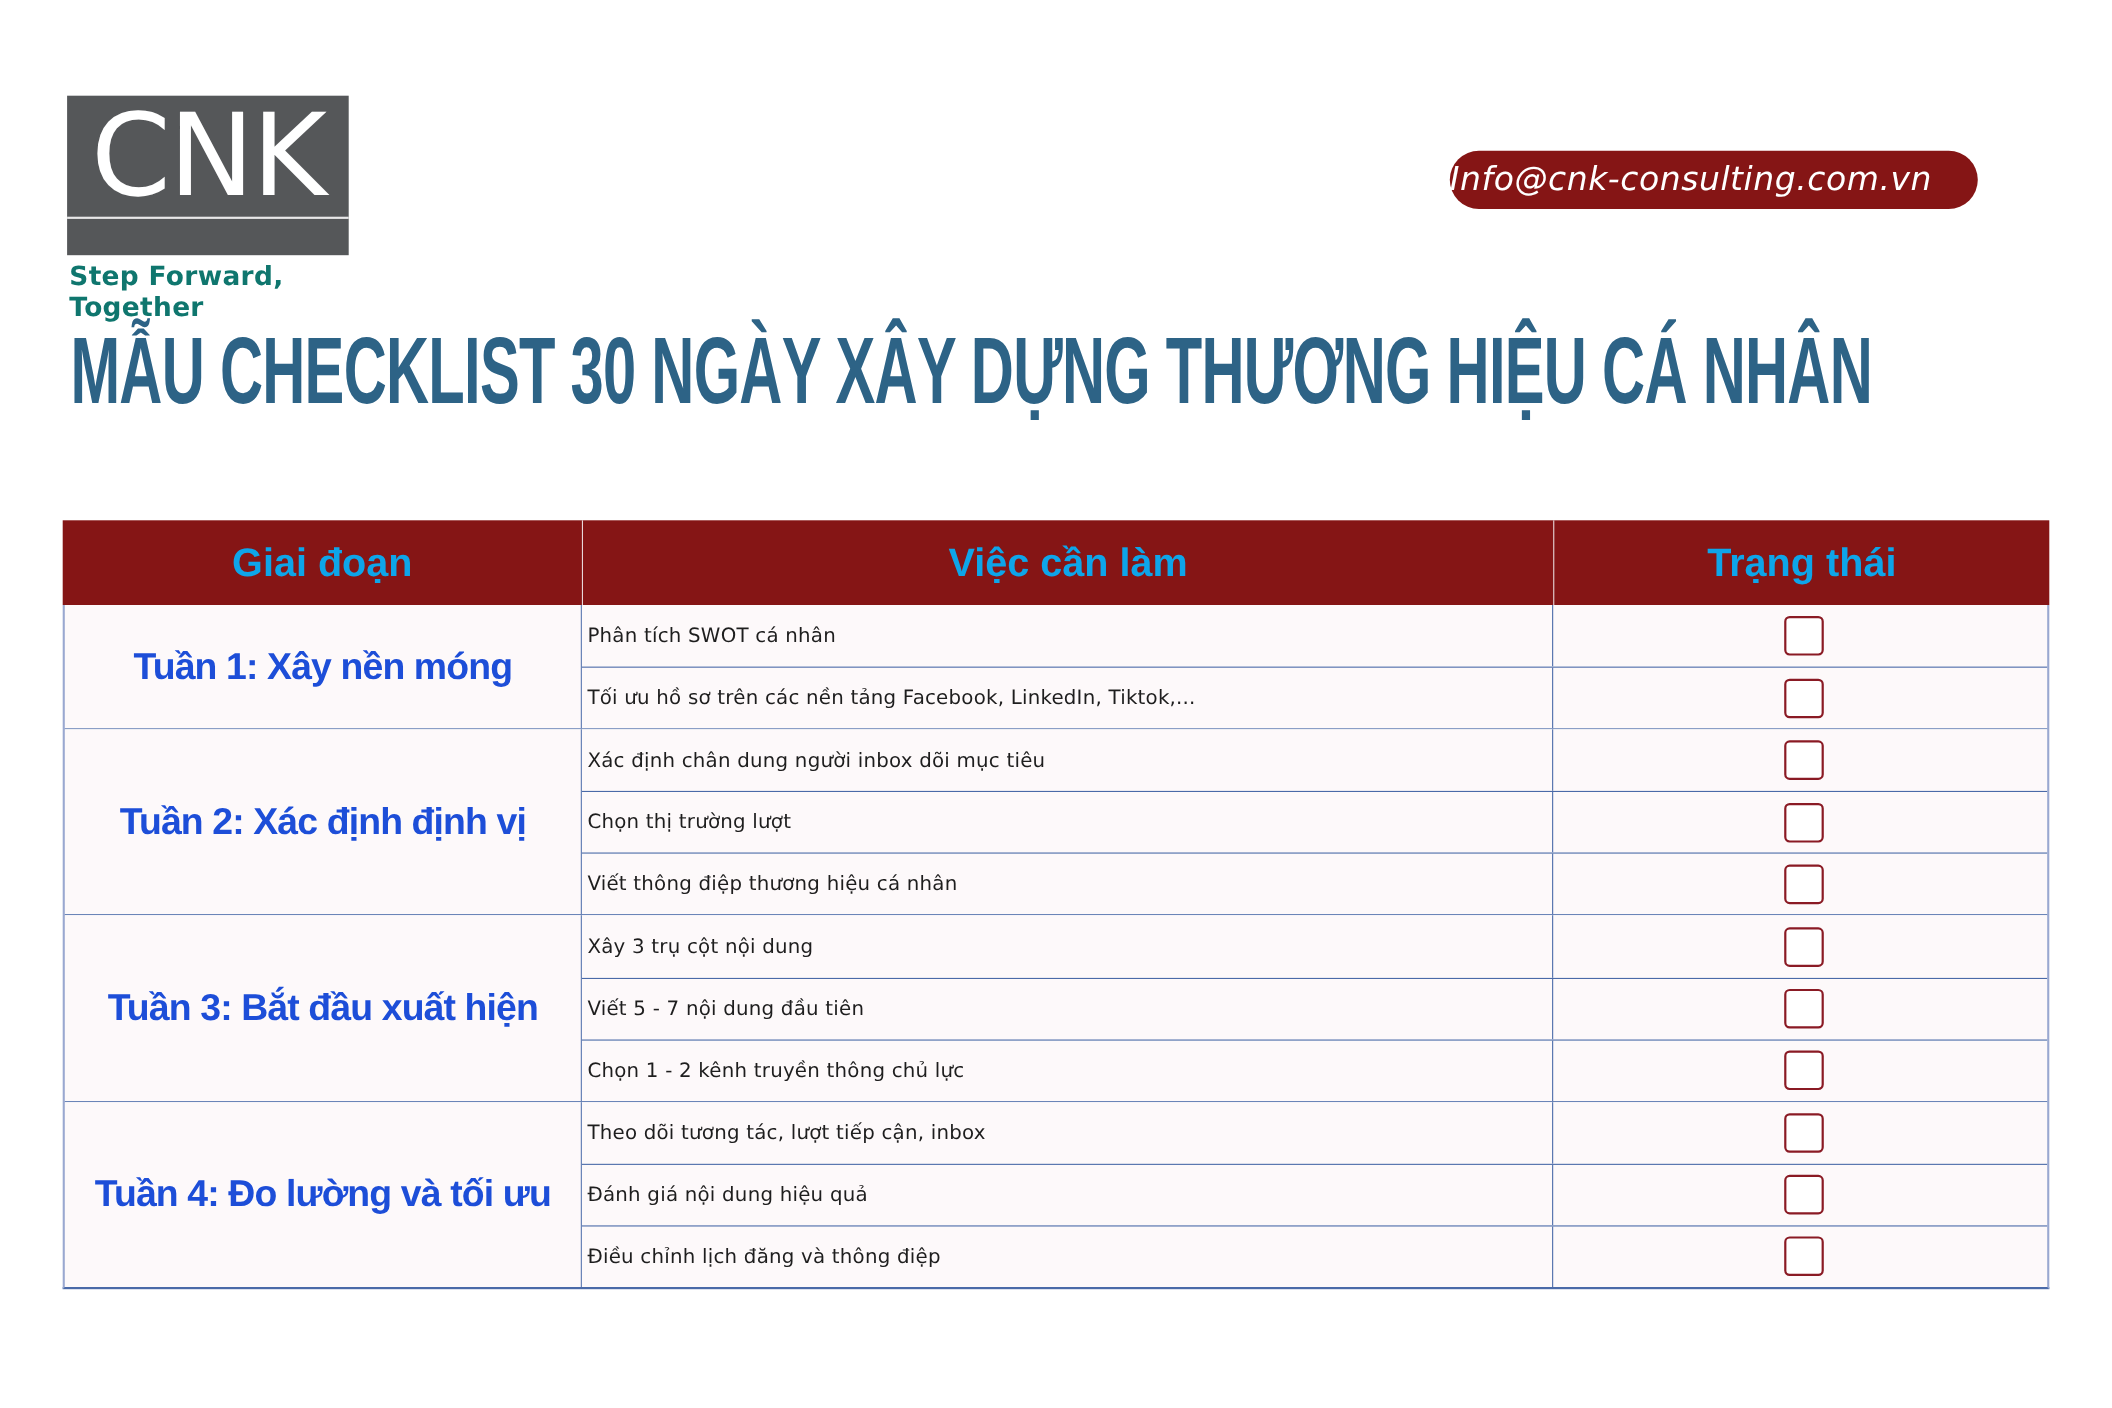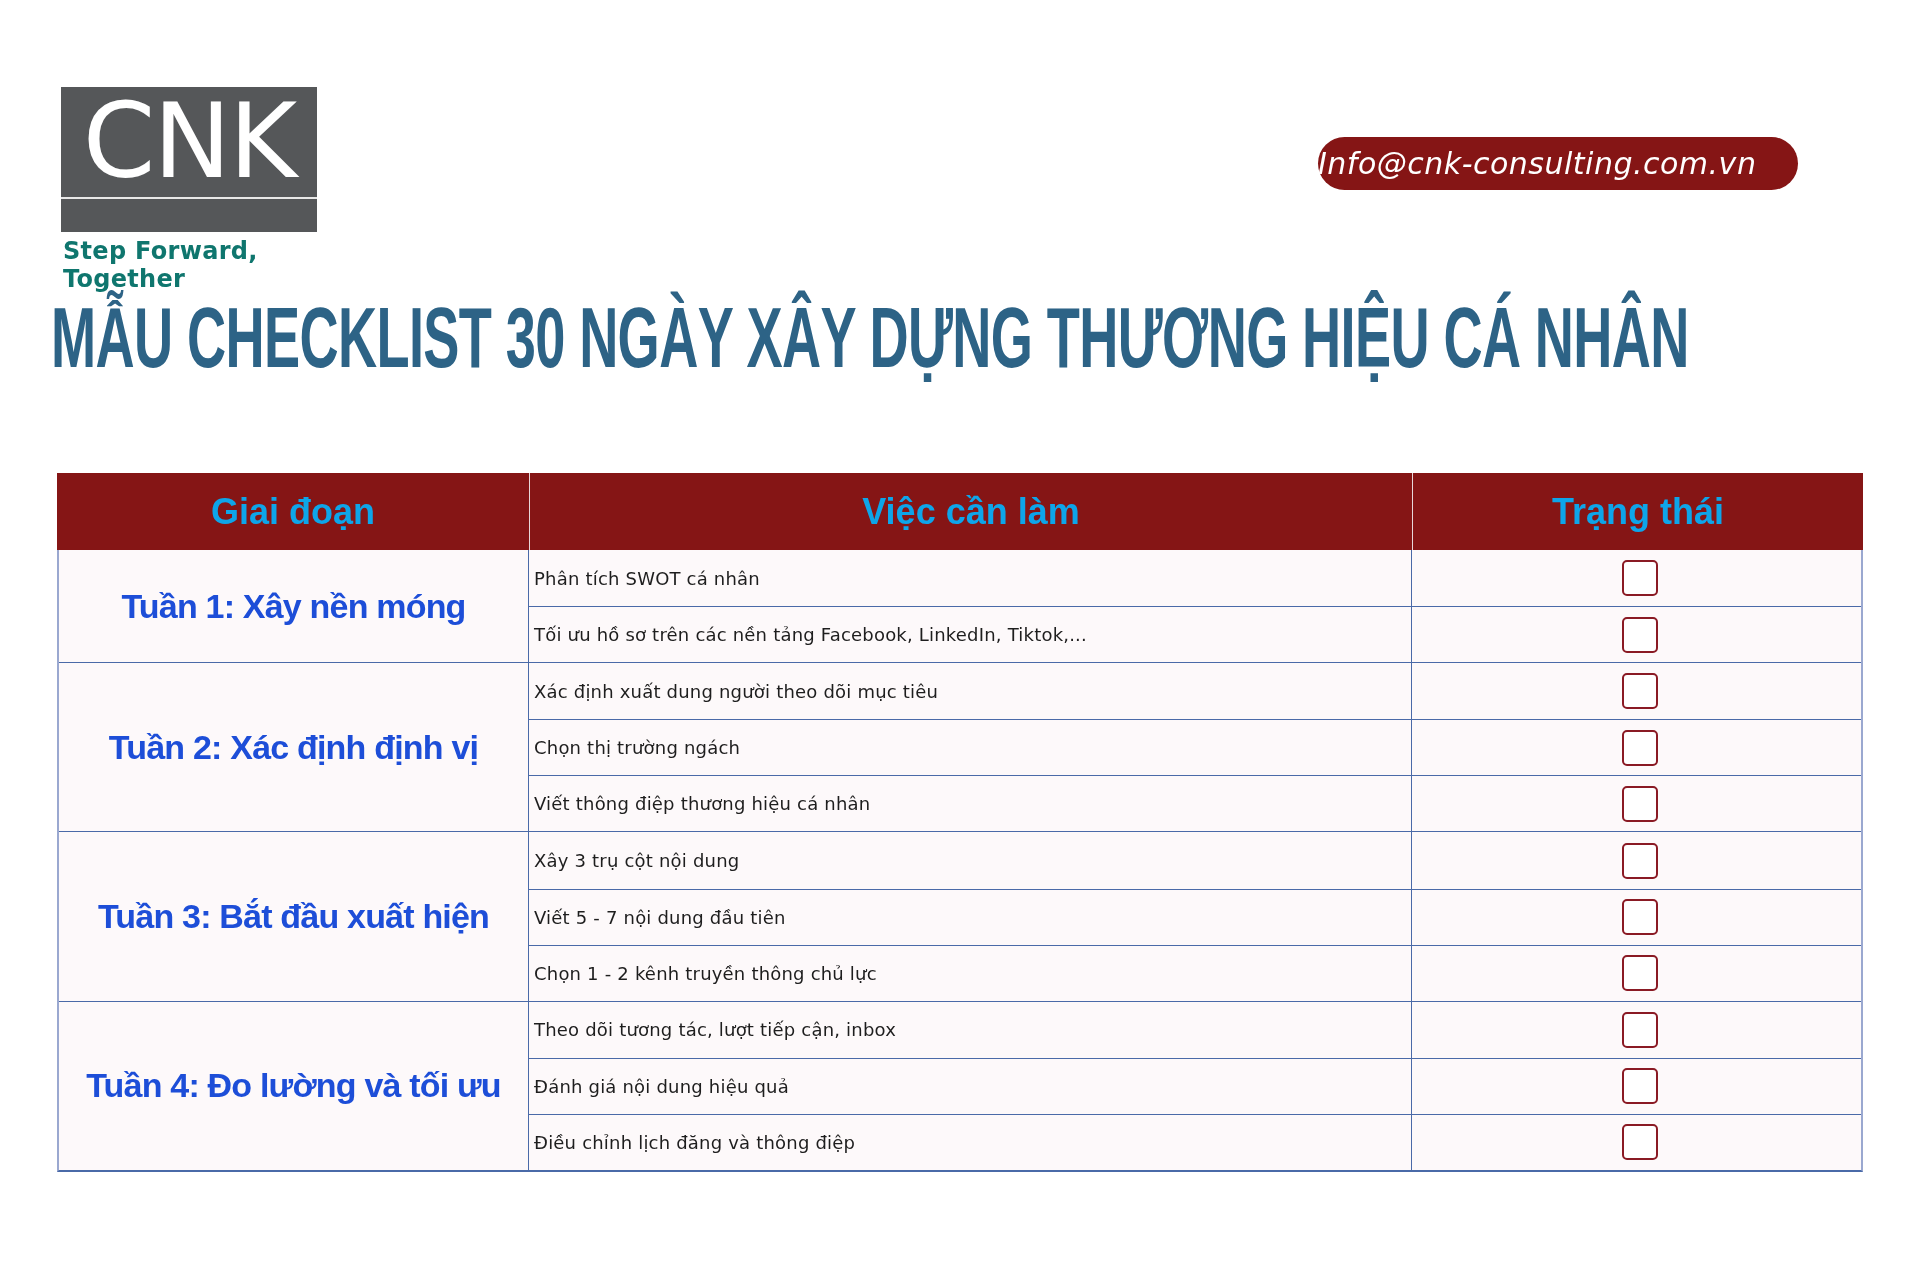--- a/index.html
+++ b/index.html
@@ -31,21 +31,21 @@
     background: #851515; border-radius: 27px;
     display: flex; align-items: center; justify-content: flex-start;
   }
   .email-text {
     color: #ffffff; font-family: "DejaVu Sans", sans-serif; font-style: italic;
     font-size: 30px; letter-spacing: 0.5px; font-weight: 300;
   }
 
   
   .title-wrap {
-    position: absolute; left: 51px; top: 292px; width: 1800px; height: 90px;
+    position: absolute; left: 64px; top: 292px; width: 1800px; height: 90px;
     overflow: visible;
   }
   .title {
     display: inline-block; white-space: nowrap; transform-origin: left top;
     color: #2d6386; font-family: "Liberation Sans", sans-serif; font-weight: 700;
     font-size: 86px; line-height: 90px; letter-spacing: -1px;
     transform: scaleX(0.63);
   }
 
   
@@ -137,27 +137,27 @@
               <div class="checkbox"></div>
             </div>
         </div>
       </div>
     </div>
 
     <div class="group">
       <div class="group-label">Tuần 2: Xác định định vị</div>
       <div class="tasks">
         <div class="task-row">
-          <div class="task-text">Xác định xuất dung người theo dõi mục tiêu</div>
-          <div class="task-status">
-              <div class="checkbox"></div>
-            </div>
-        </div>
-        <div class="task-row">
-          <div class="task-text">Chọn thị trường ngách</div>
+          <div class="task-text">Xác định chân dung người inbox dõi mục tiêu</div>
+          <div class="task-status">
+              <div class="checkbox"></div>
+            </div>
+        </div>
+        <div class="task-row">
+          <div class="task-text">Chọn thị trường lượt</div>
           <div class="task-status">
               <div class="checkbox"></div>
             </div>
         </div>
         <div class="task-row">
           <div class="task-text">Viết thông điệp thương hiệu cá nhân</div>
           <div class="task-status">
               <div class="checkbox"></div>
             </div>
         </div>

